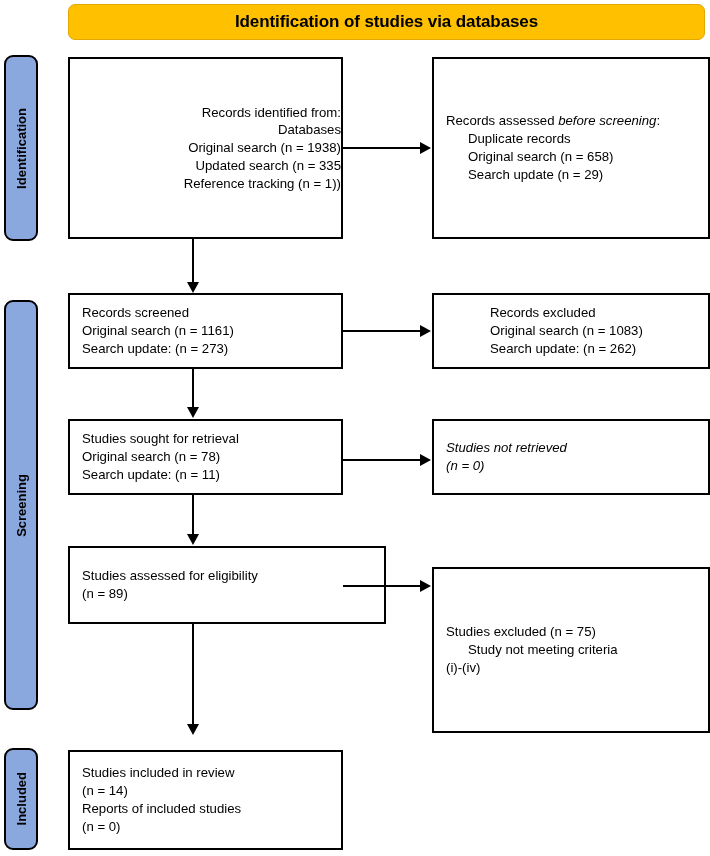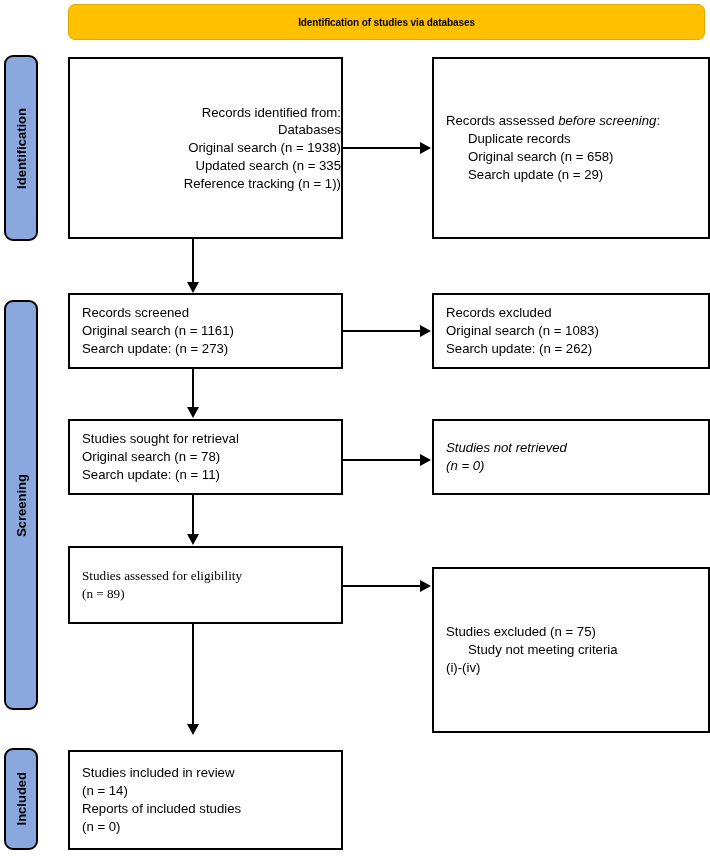--- a/index.html
+++ b/index.html
@@ -28,21 +28,21 @@
     height: 36px;
     background: #FFC000;
     border: 1.5px solid #E0A800;
     border-radius: 7px;
     box-sizing: border-box;
     display: flex;
     align-items: center;
     justify-content: center;
   }
   .banner-text {
-    font-size: 10px;
+    font-size: 17px;
     font-weight: bold;
     color: #000000;
     letter-spacing: -0.1px;
   }
 
   
   .stage {
     position: absolute;
     left: 4px;
     width: 34px;
@@ -149,21 +149,21 @@
   <div class="hline" style="left:343px; top:147px; width:78px;"></div>
   <div class="arrow-right" style="left:420px; top:141.5px;"></div>
 
   <div class="vline" style="left:192px; top:239px; height:44px;"></div>
   <div class="arrow-down" style="left:186.5px; top:282px;"></div>
 
   <div class="box" style="left:68px; top:293px; width:275px; height:76px;">
     <div class="box-text"><span>Records screened</span><br><span>Original search (n = 1161)</span><br><span>Search update: (n = 273)</span></div>
   </div>
 
-  <div class="box" style="left:432px; top:293px; width:278px; height:76px;">
+  <div class="box" style="left:432px; top:293px; width:278px; height:76px;padding-left:44px;">
     <div class="box-text"><span>Records excluded</span><br><span>Original search (n = 1083)</span><br><span>Search update: (n = 262)</span></div>
   </div>
 
   <div class="hline" style="left:343px; top:330px; width:78px;"></div>
   <div class="arrow-right" style="left:420px; top:324.5px;"></div>
 
   <div class="vline" style="left:192px; top:369px; height:39px;"></div>
   <div class="arrow-down" style="left:186.5px; top:407px;"></div>
 
   <div class="box" style="left:68px; top:419px; width:275px; height:76px;">
@@ -173,21 +173,21 @@
   <div class="box" style="left:432px; top:419px; width:278px; height:76px;font-style:italic;">
     <div class="box-text"><span>Studies not retrieved</span><br><span>(n = 0)</span></div>
   </div>
 
   <div class="hline" style="left:343px; top:459px; width:78px;"></div>
   <div class="arrow-right" style="left:420px; top:453.5px;"></div>
 
   <div class="vline" style="left:192px; top:495px; height:40px;"></div>
   <div class="arrow-down" style="left:186.5px; top:534px;"></div>
 
-  <div class="box" style="left:68px; top:546px; width:275px; height:78px;font-family:Liberation Serif, serif;">
+  <div class="box" style="left:68px; top:546px; width:318px; height:78px;">
     <div class="box-text"><span>Studies assessed for eligibility</span><br><span>(n = 89)</span></div>
   </div>
 
   <div class="box" style="left:432px; top:546px; width:278px; height:166px;margin-top:21px;">
     <div class="box-text"><span>Studies excluded (n = 75)</span><span class="ind">Study not meeting criteria</span><span>(i)-(iv)</span></div>
   </div>
 
   <div class="hline" style="left:343px; top:585px; width:78px;"></div>
   <div class="arrow-right" style="left:420px; top:579.5px;"></div>
 

